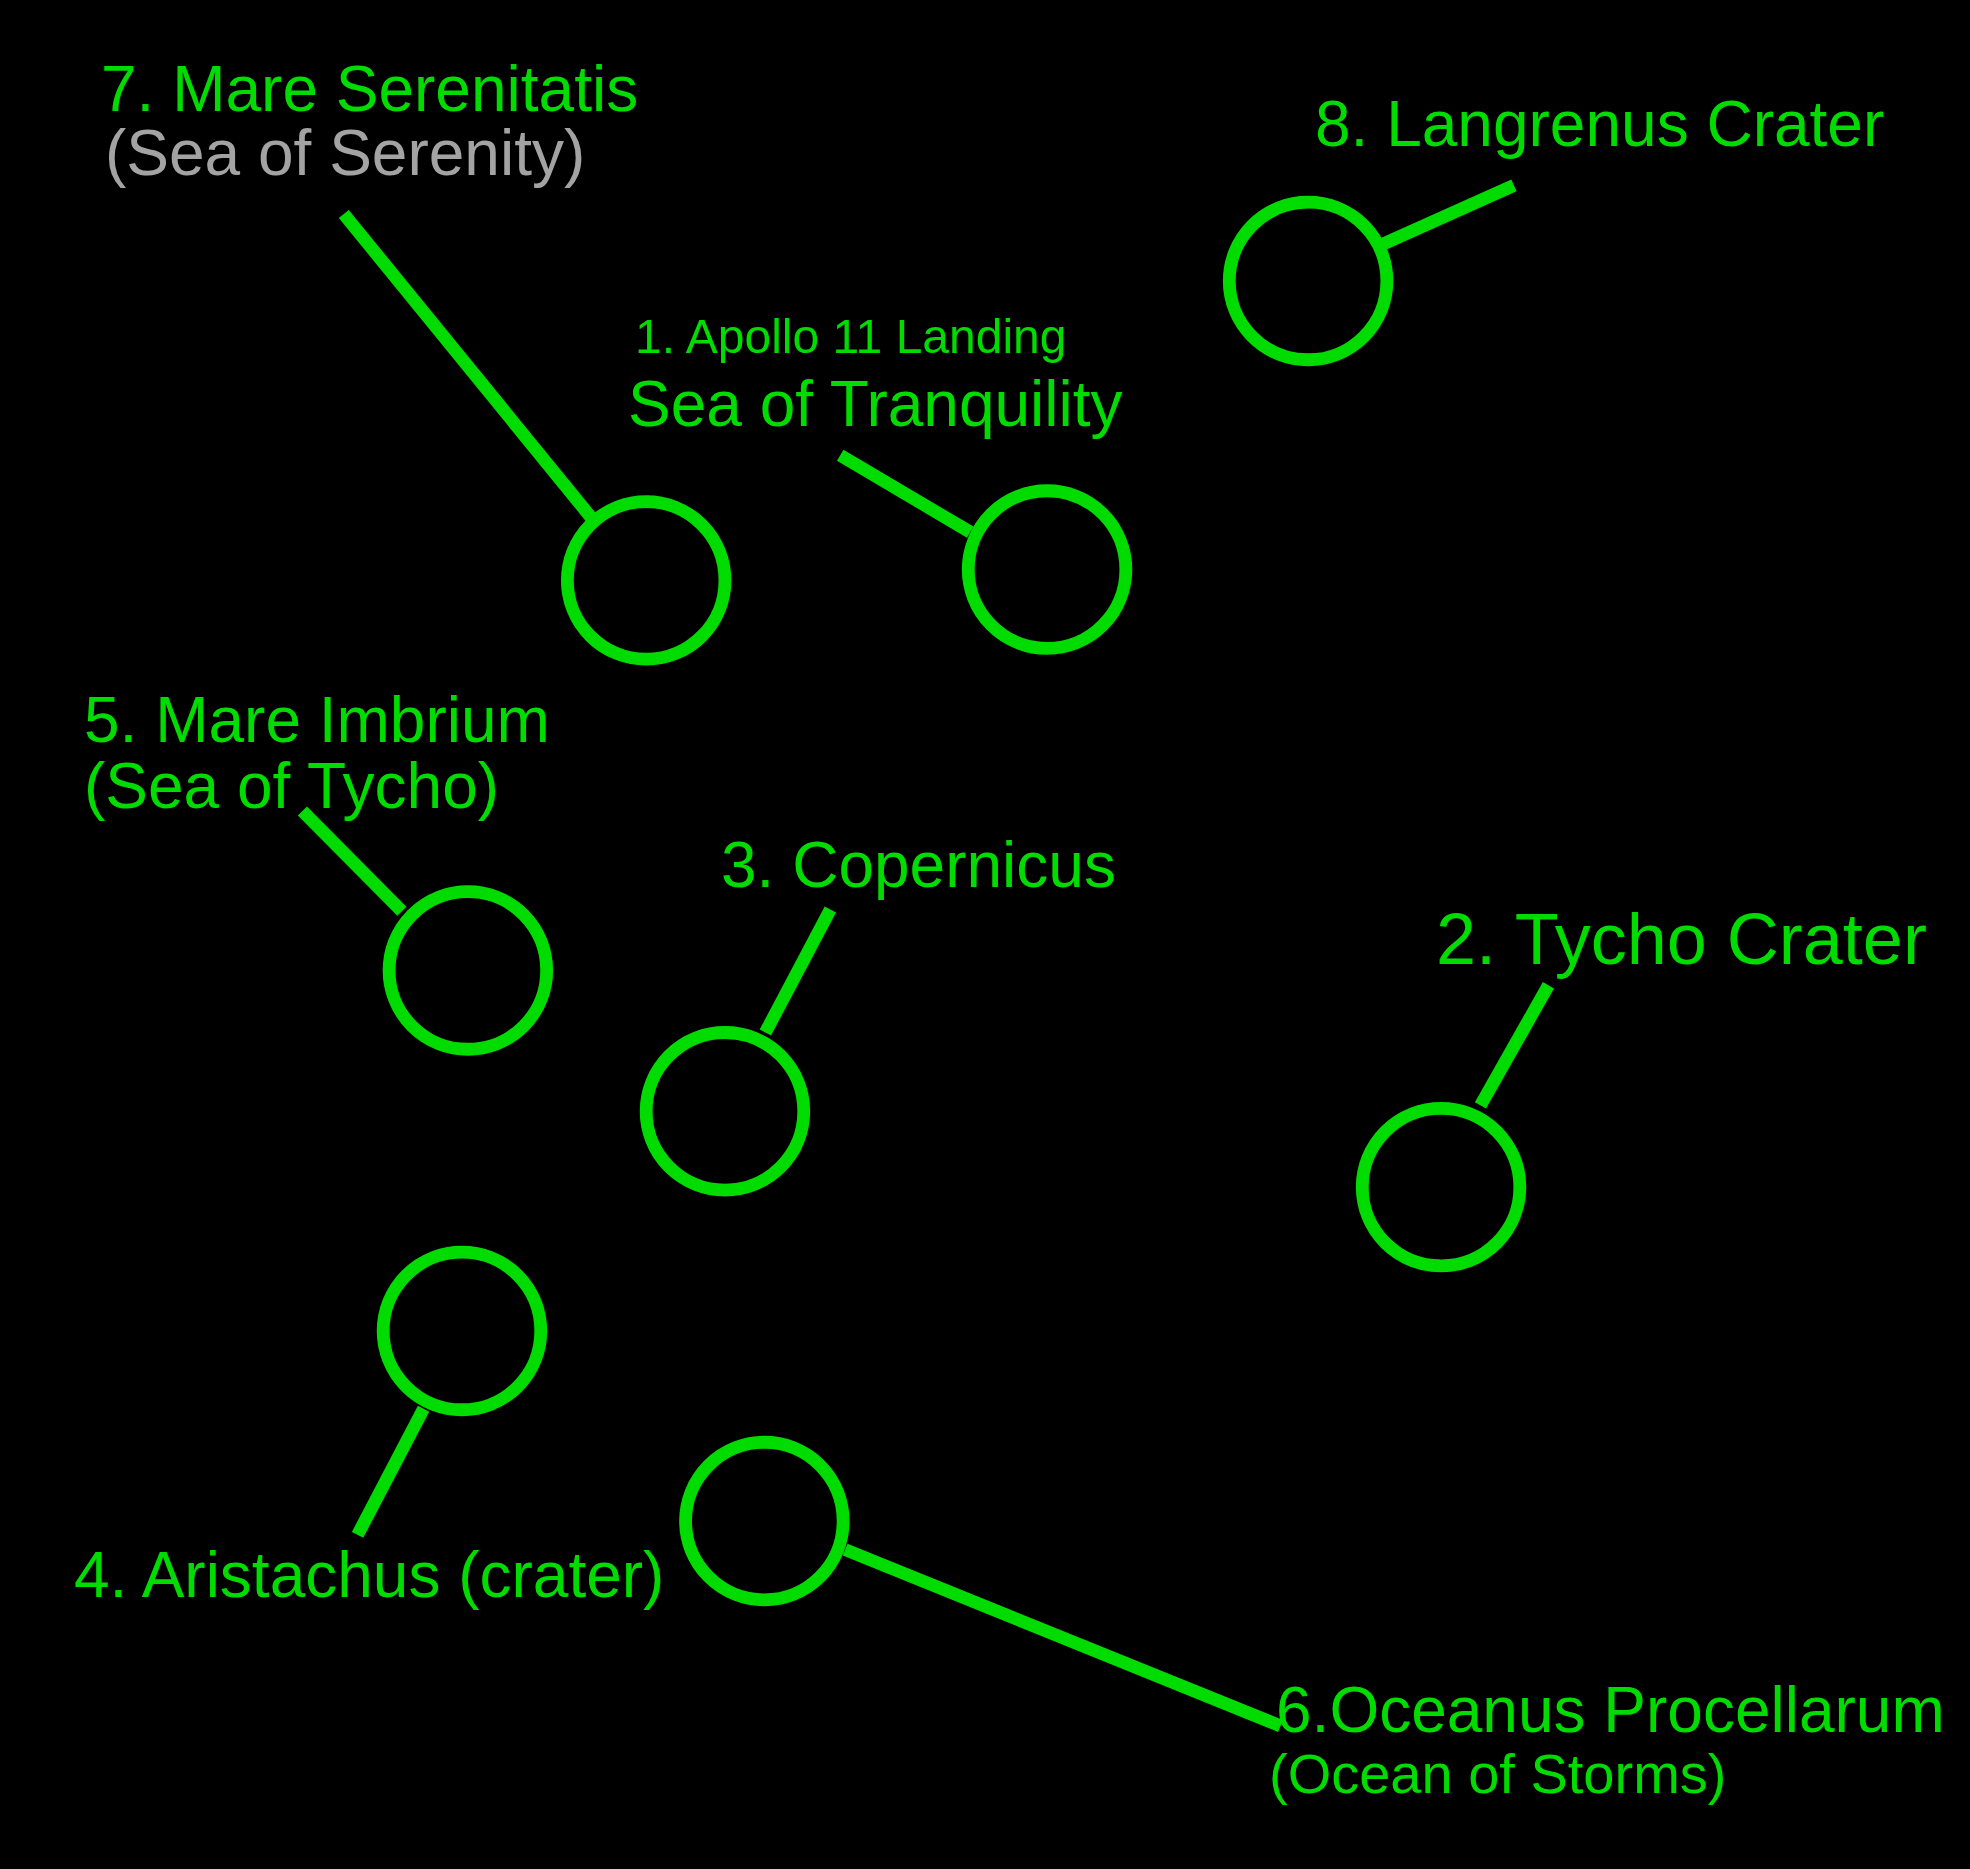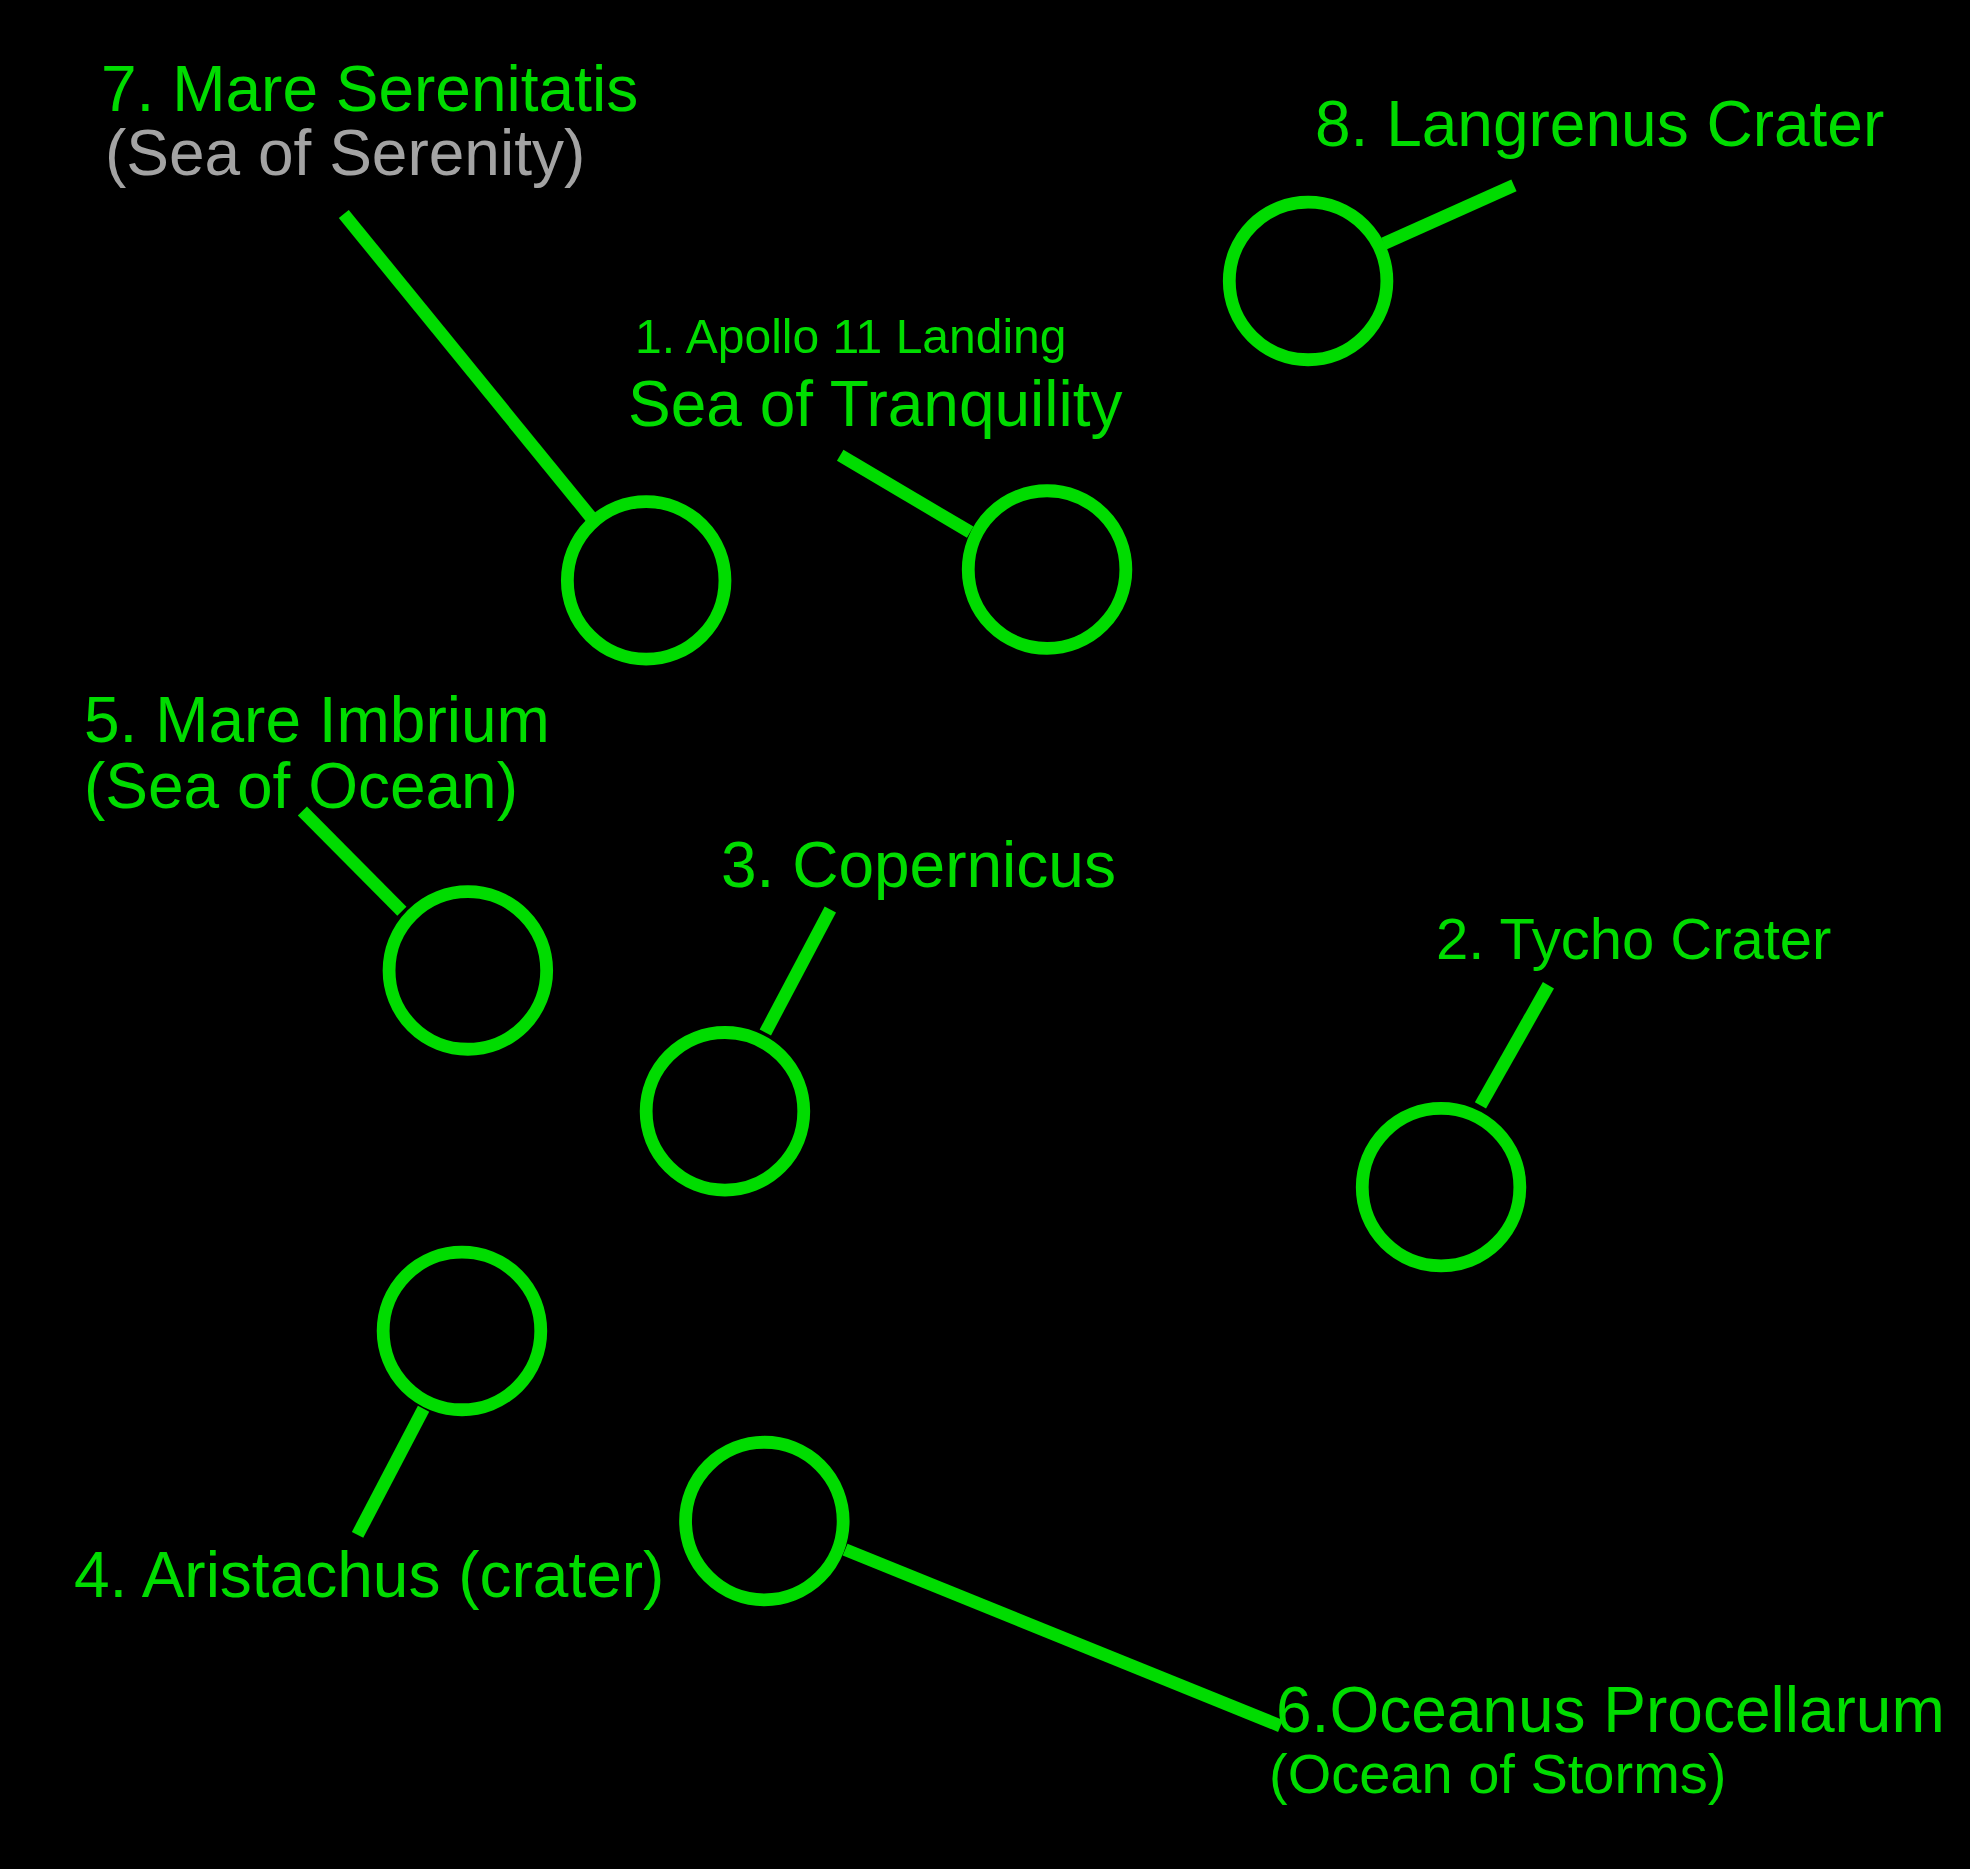--- a/index.html
+++ b/index.html
@@ -48,25 +48,25 @@
       <line x1="858" y1="1573" x2="1300" y2="1752" stroke="#00DC00" stroke-width="13"></line>
       <circle cx="776" cy="1544" r="80" fill="none" stroke="#00DC00" stroke-width="13"></circle>
       <line x1="349" y1="217" x2="600" y2="525" stroke="#00DC00" stroke-width="13"></line>
       <circle cx="656" cy="589" r="80" fill="none" stroke="#00DC00" stroke-width="13"></circle>
       <line x1="1537" y1="188" x2="1405" y2="247" stroke="#00DC00" stroke-width="13"></line>
       <circle cx="1328" cy="285" r="80" fill="none" stroke="#00DC00" stroke-width="13"></circle>
     </svg>
   <div id="labels-layer">
       <div class="marker-label-line" style="left: 635px; top: 305px; color: rgb(0, 220, 0); font-size: 48px;">1. Apollo 11 Landing</div>
       <div class="marker-label-line" style="left: 628px; top: 372px; color: rgb(0, 220, 0); font-size: 64px;">Sea of Tranquility</div>
-      <div class="marker-label-line" style="left: 1436px; top: 907px; color: rgb(0, 220, 0); font-size: 58px;">2. Tycho Crater</div>
+      <div class="marker-label-line" style="left: 1436px; top: 907px; color: rgb(0, 220, 0); font-size: 72px;">2. Tycho Crater</div>
       <div class="marker-label-line" style="left: 721px; top: 833px; color: rgb(0, 220, 0); font-size: 64px;">3. Copernicus</div>
       <div class="marker-label-line" style="left: 74px; top: 1543px; color: rgb(0, 220, 0); font-size: 64px;">4. Aristachus (crater)</div>
       <div class="marker-label-line" style="left: 84px; top: 688px; color: rgb(0, 220, 0); font-size: 64px;">5. Mare Imbrium</div>
-      <div class="marker-label-line" style="left: 84px; top: 754px; color: rgb(0, 220, 0); font-size: 64px;">(Sea of Ocean)</div>
+      <div class="marker-label-line" style="left: 84px; top: 754px; color: rgb(0, 220, 0); font-size: 64px;">(Sea of Tycho)</div>
       <div class="marker-label-line" style="left: 1276px; top: 1678px; color: rgb(0, 220, 0); font-size: 64px;">6.Oceanus Procellarum</div>
       <div class="marker-label-line" style="left: 1269px; top: 1742px; color: rgb(0, 220, 0); font-size: 56px;">(Ocean of Storms)</div>
       <div class="marker-label-line" style="left: 101px; top: 57px; color: rgb(0, 220, 0); font-size: 64px;">7. Mare Serenitatis</div>
       <div class="marker-label-line" style="left: 105px; top: 121px; color: #a3a3a3; font-size: 64px;">(Sea of Serenity)</div>
       <div class="marker-label-line" style="left: 1315px; top: 92px; color: rgb(0, 220, 0); font-size: 64px;">8. Langrenus Crater</div>
     </div>
 </div>
 
 
 </body></html>

